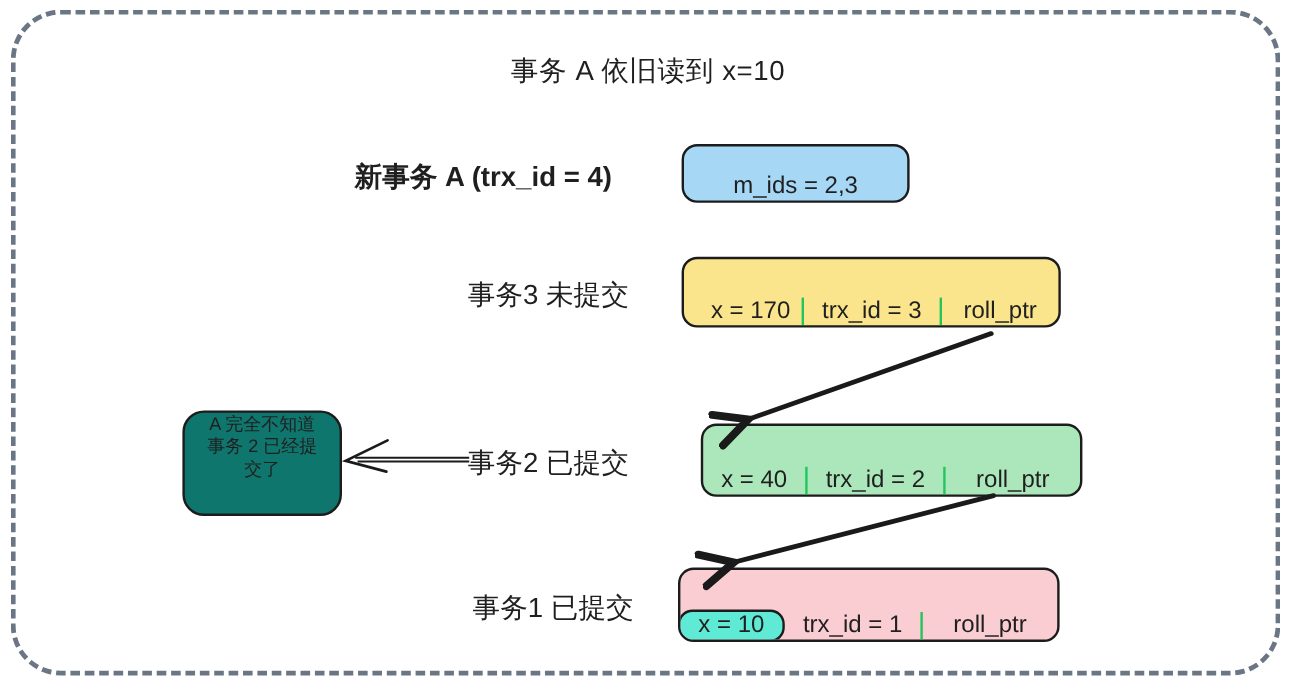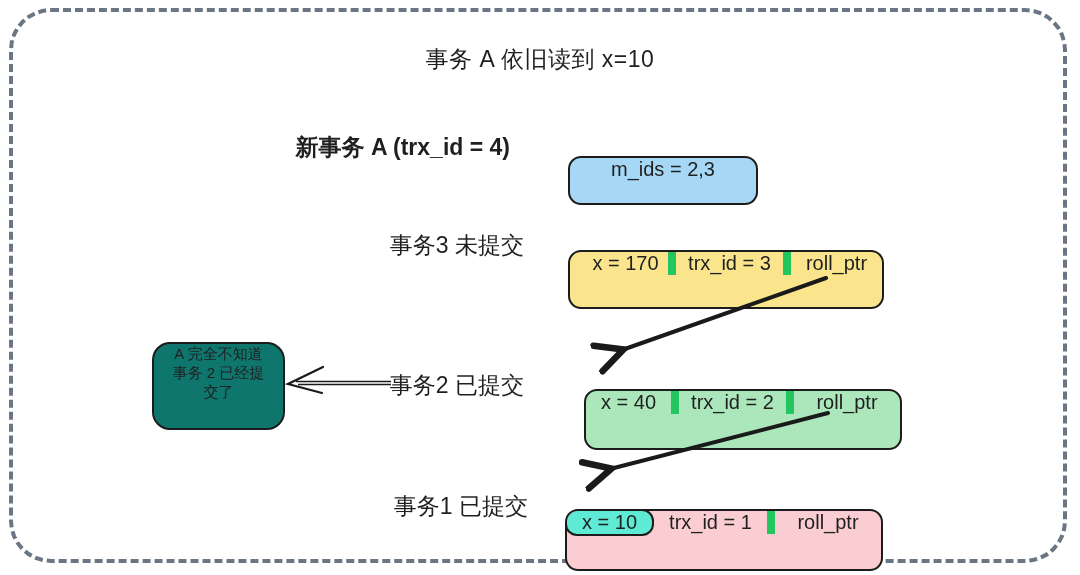--- a/index.html
+++ b/index.html
@@ -14,26 +14,26 @@
   .title { position: absolute; left: 0; top: 44px; width: 1080px; text-align: center;
     font-size: 23px; font-weight: 500; letter-spacing: 0.5px; }
 
   .row-label { position: absolute; font-size: 23px; font-weight: 500; white-space: nowrap;
     text-align: right; }
   .label-newtrx { top: 132px; right: 570px; font-weight: bold; }
   .label-trx3 { top: 230px; right: 556px; }
   .label-trx2 { top: 370px; right: 556px; }
   .label-trx1 { top: 491px; right: 552px; }
 
-  .vbox { position: absolute; display: flex; align-items: flex-start;
+  .vbox { position: absolute; display: flex; align-items: flex-end;
     border: 2.5px solid #1c1c1c; border-radius: 13px; overflow: hidden;
-    font-size: 20px; margin-top: 36px; }
+    font-size: 20px; }
   .vbox .cell { display: flex; align-items: center; justify-content: center;
     white-space: nowrap; }
-  .vbox .cell + .cell { border-left: 8px solid #22c55e; }
+  .vbox .cell + .cell { border-left: 2px solid #22c55e; }
 
   .box-readview { left: 568px; top: 120px; width: 190px; height: 49px; }
   .box-readview .cell { flex: 1 1 auto; }
 
   .box-trx3 { left: 568px; top: 214px; width: 316px; height: 59px; padding-left: 13px; }
   .box-trx2 { left: 584px; top: 353px; width: 318px; height: 61px; }
   .box-trx1 { left: 565px; top: 473px; width: 318px; height: 62px; }
   .c1 { flex: 0 0 85px; }
   .c2 { flex: 0 0 115px; }
   .c3 { flex: 1 1 auto; }

